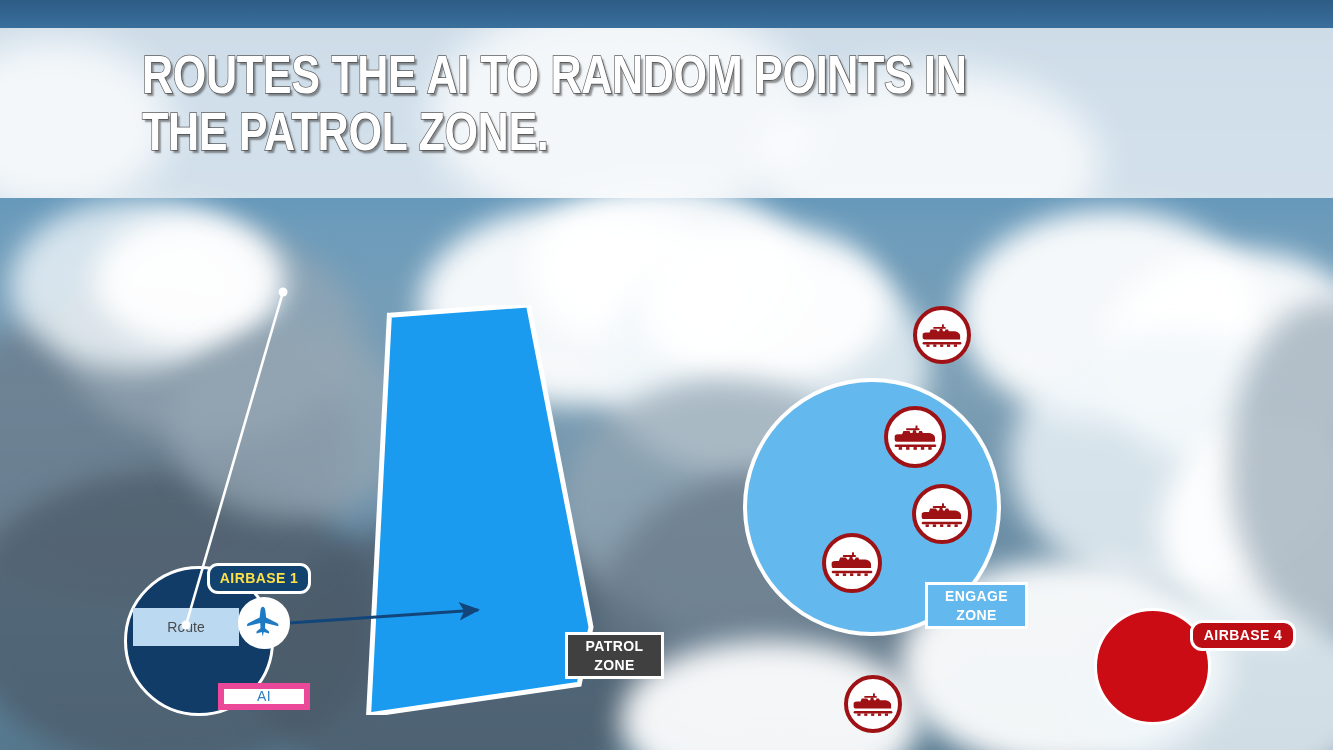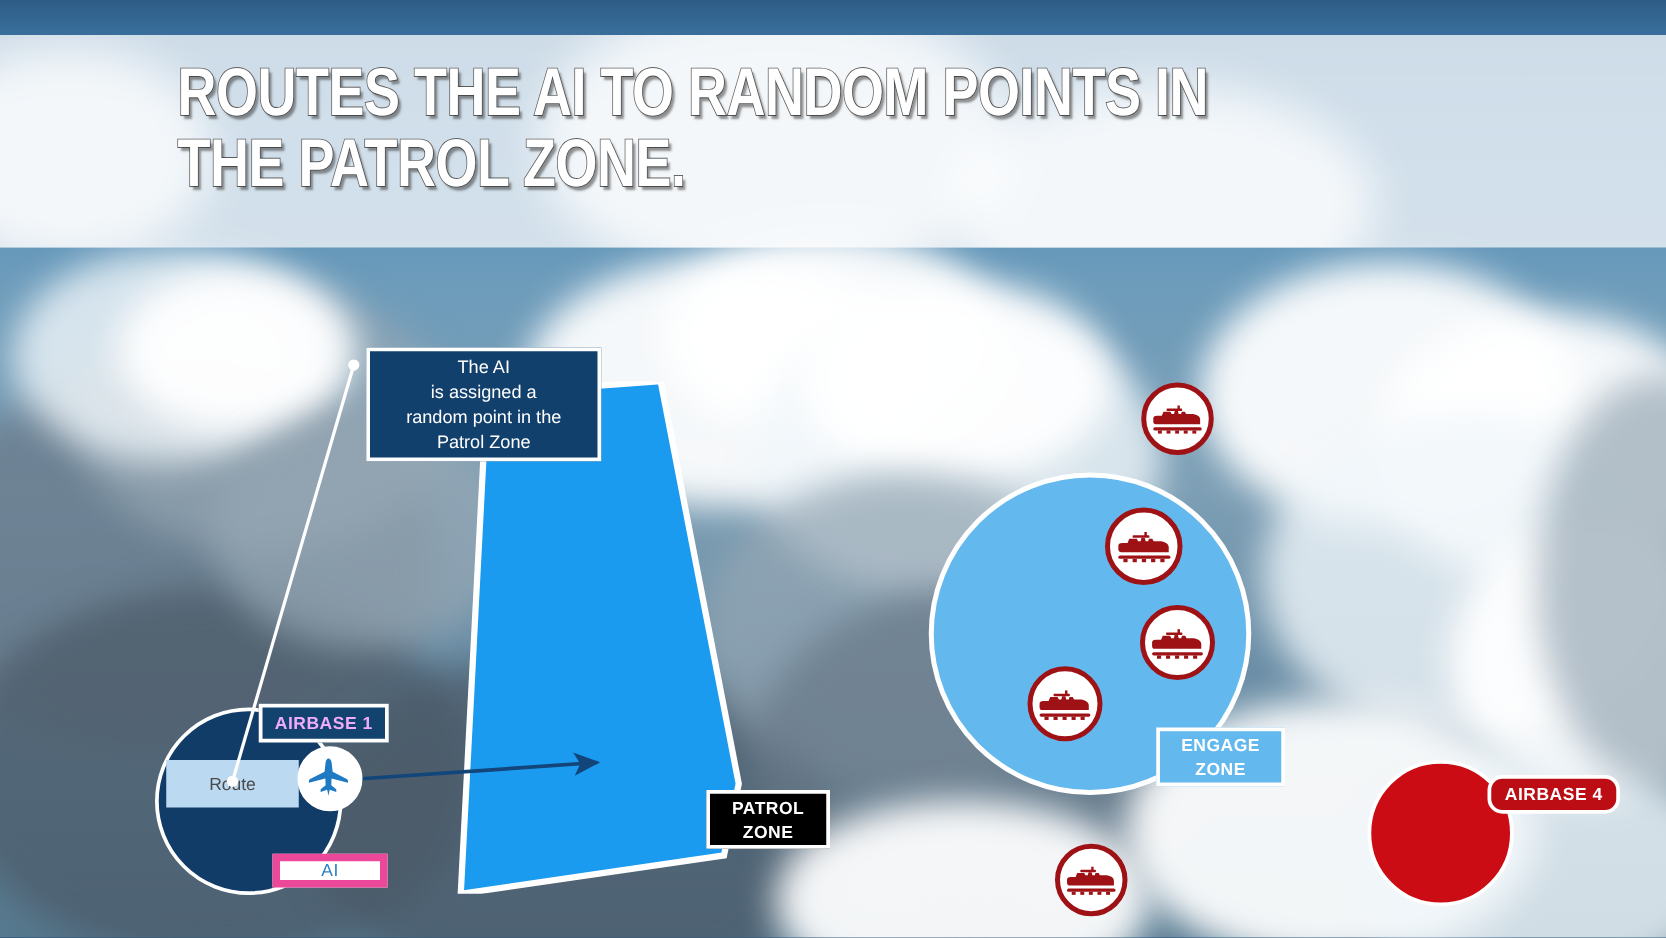--- a/index.html
+++ b/index.html
@@ -61,22 +61,22 @@
     position:absolute;
     border:3px solid #ffffff;
     display:flex; align-items:center; justify-content:center;
     text-align:center;
     white-space:pre-line;
     font-size:14px;
     font-weight:bold;
     line-height:19px;
     letter-spacing:0.4px;
   }
-  .lbl-navy   { background:#12426e; color:#f0abfc; }
-  .lbl-blue   { background:#000000; color:#ffffff; }
+  .lbl-navy   { background:#12426e; color:#fde047;border-radius:11px; }
+  .lbl-blue   { background:#404040; color:#ffffff; }
   .lbl-ltblue { background:#63b8ee; color:#ffffff; }
   .lbl-red    { background:#bd0d14; color:#ffffff;border-radius:12px; }
   .lbl-white  { background:#ffffff; color:#2e7fc4; border:6px solid #ec4899; font-weight:normal; }
 
   
   #callout {
     position:absolute; left:293px; top:278px; width:188px; height:91px;
     background:#11406c;
     border:3px solid #ffffff;
     color:#ffffff;
@@ -298,24 +298,20 @@
         <rect x="1" y="31" width="62" height="4" rx="2"></rect>
         <rect x="7" y="35" width="5" height="4"></rect>
         <rect x="18" y="35" width="5" height="4"></rect>
         <rect x="29" y="35" width="5" height="4"></rect>
         <rect x="40" y="35" width="5" height="4"></rect>
         <rect x="51" y="35" width="5" height="4"></rect>
       </g>
     </svg>
   </div>
 
-  <div id="callout">The AI
-is assigned a
-random point in the
-Patrol Zone</div>
 
   <div class="lbl lbl-navy" style="left:207px; top:563px; width:104px; height:31px;">AIRBASE 1</div>
 
   <div class="lbl lbl-white" style="left:218px; top:683px; width:92px; height:27px; font-size:14px;">AI</div>
 
   <div class="lbl lbl-blue" style="left:565px; top:632px; width:99px; height:47px;">PATROL
 ZONE</div>
 
   <div class="lbl lbl-ltblue" style="left:925px; top:582px; width:103px; height:47px;">ENGAGE
 ZONE</div>

